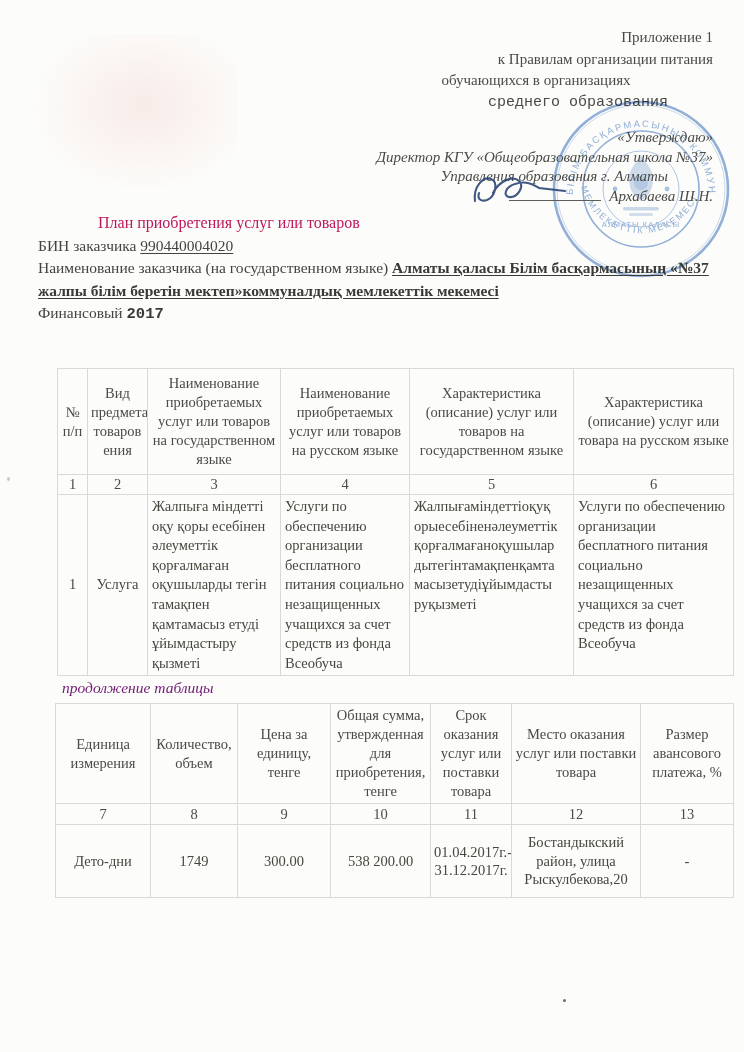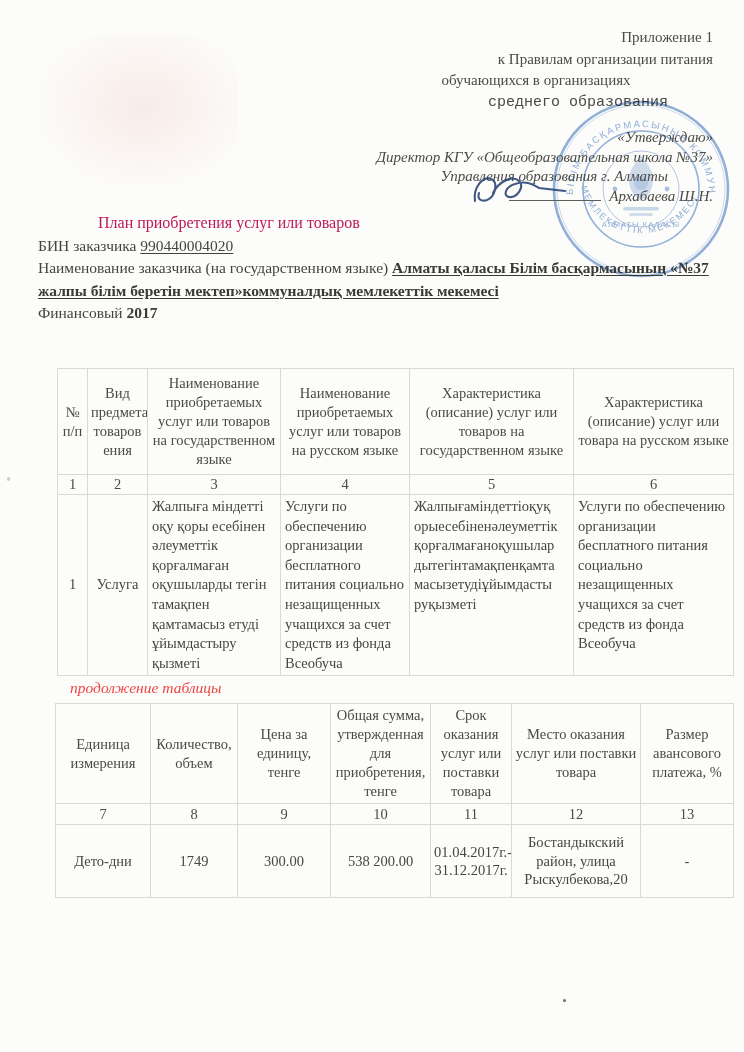--- a/index.html
+++ b/index.html
@@ -52,38 +52,38 @@
   .signature{position:absolute;left:468px;top:170px;width:110px;height:42px;pointer-events:none;}
 
   
   .bodytext{
     position:absolute;left:38px;top:212px;width:678px;
     font-size:15.5px;line-height:22.6px;color:#44443f;
   }
   .doc-title{font-weight:400;text-indent:60px;color:#be185d;font-size:16px;}
   .u{text-decoration:underline;text-underline-offset:2px;}
   .bu{font-weight:700;text-decoration:underline;text-underline-offset:2px;color:#3a3a36;}
-  .b{font-weight:700;color:#3a3a36;}
+  .b{font-weight:700;color:#3a3a36;font-family:Liberation Mono, monospace;}
 
   
   table{border-collapse:collapse;table-layout:fixed;}
   td,th{border:1px solid #dadad2;font-weight:400;overflow:hidden;}
   .t1{position:absolute;left:57px;top:368px;width:676px;}
   .t1 th{font-size:14.5px;line-height:19px;text-align:center;vertical-align:middle;padding:2px 3px;color:#4a4a48;}
   .t1 .numrow td{height:19px;text-align:center;font-size:14.5px;color:#4a4a48;padding:0;}
   .t1 .datarow td{font-size:14.5px;line-height:19.6px;vertical-align:top;padding:2px 4px;color:#47473f;}
   .t1 .datarow td.mid{vertical-align:middle;text-align:center;}
   .t1 .hrow{height:106px;}
   .t1 .datarow{height:163px;}
   .t1 .c-descru{font-size:14px;}
   .preline{white-space:pre-line;}
 
   .cont-note{
-    position:absolute;left:70px;top:679px;
-    font-style:italic;font-size:15.5px;color:#ef4444;
+    position:absolute;left:62px;top:679px;
+    font-style:italic;font-size:15.5px;color:#701a75;
   }
 
   .t2{position:absolute;left:55px;top:703px;width:678px;}
   .t2 th{font-size:14.5px;line-height:19px;text-align:center;vertical-align:middle;padding:2px 3px;color:#4a4a48;}
   .t2 .numrow td{height:20px;text-align:center;font-size:14.5px;color:#4a4a48;padding:0;}
   .t2 .hrow{height:84px;}
   .t2 .datarow{height:73px;}
   .t2 .datarow td{font-size:14.5px;line-height:18.5px;text-align:center;vertical-align:middle;color:#47473f;padding:2px 3px;}
   .t2 .c-period{font-size:14px;}
 </style>

